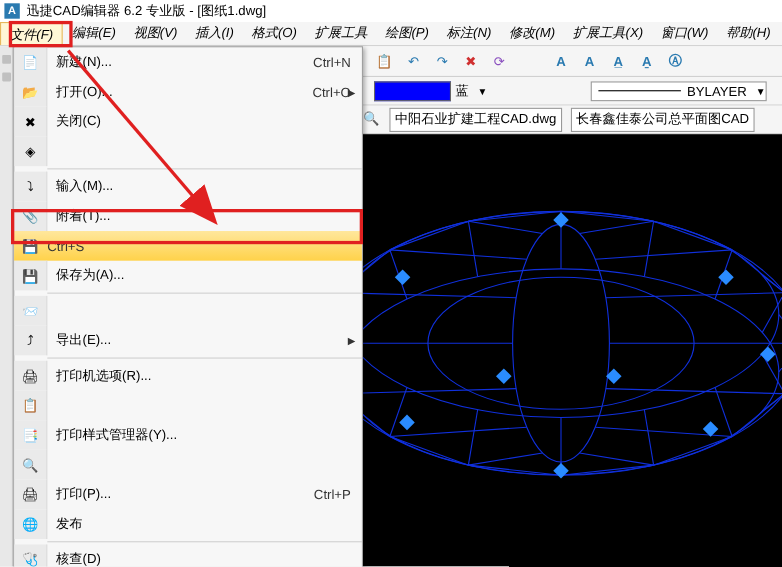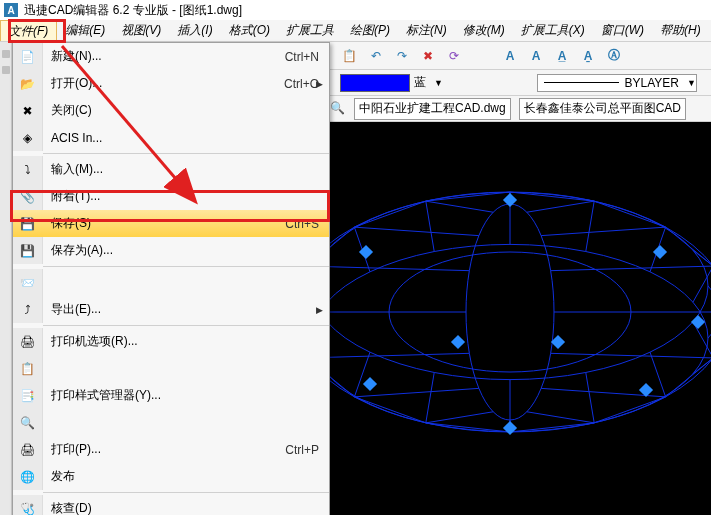--- a/index.html
+++ b/index.html
@@ -198,34 +198,32 @@
       <div class="dd-label">打开(O)...</div>
       <div class="dd-shortcut">Ctrl+O</div>
       <div class="dd-arrow">▶</div>
     </div>
     <div class="dd-row">
       <div class="dd-icon-col">✖</div>
       <div class="dd-label">关闭(C)</div>
     </div>
     <div class="dd-row">
       <div class="dd-icon-col">◈</div>
-      <div class="dd-label">ACIS In...</div>
     </div>
     <div class="dd-row sep"></div>
     <div class="dd-row">
       <div class="dd-icon-col">⤵</div>
       <div class="dd-label">输入(M)...</div>
     </div>
     <div class="dd-row">
       <div class="dd-icon-col">📎</div>
       <div class="dd-label">附着(T)...</div>
     </div>
     <div class="dd-row highlighted">
       <div class="dd-icon-col">💾</div>
-      <div class="dd-label">保存(S)</div>
       <div class="dd-shortcut">Ctrl+S</div>
     </div>
     <div class="dd-row">
       <div class="dd-icon-col">💾</div>
       <div class="dd-label">保存为(A)...</div>
     </div>
     <div class="dd-row sep"></div>
     <div class="dd-row">
       <div class="dd-icon-col">📨</div>
     </div>

